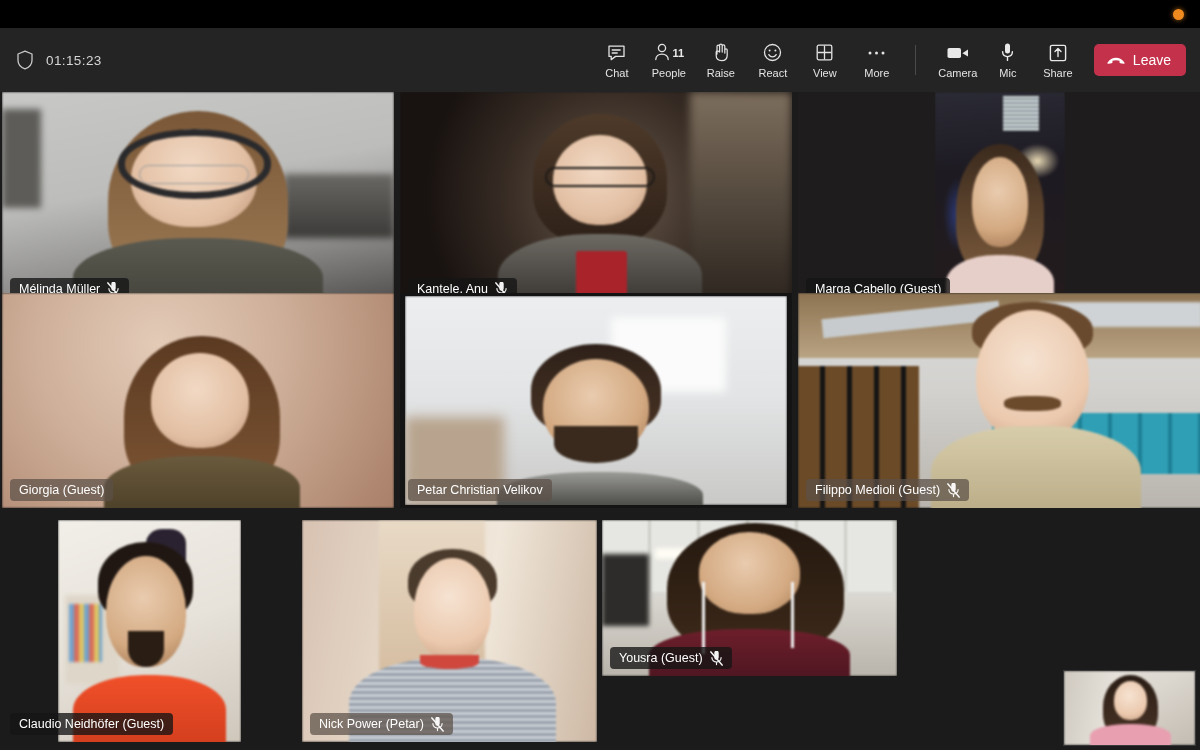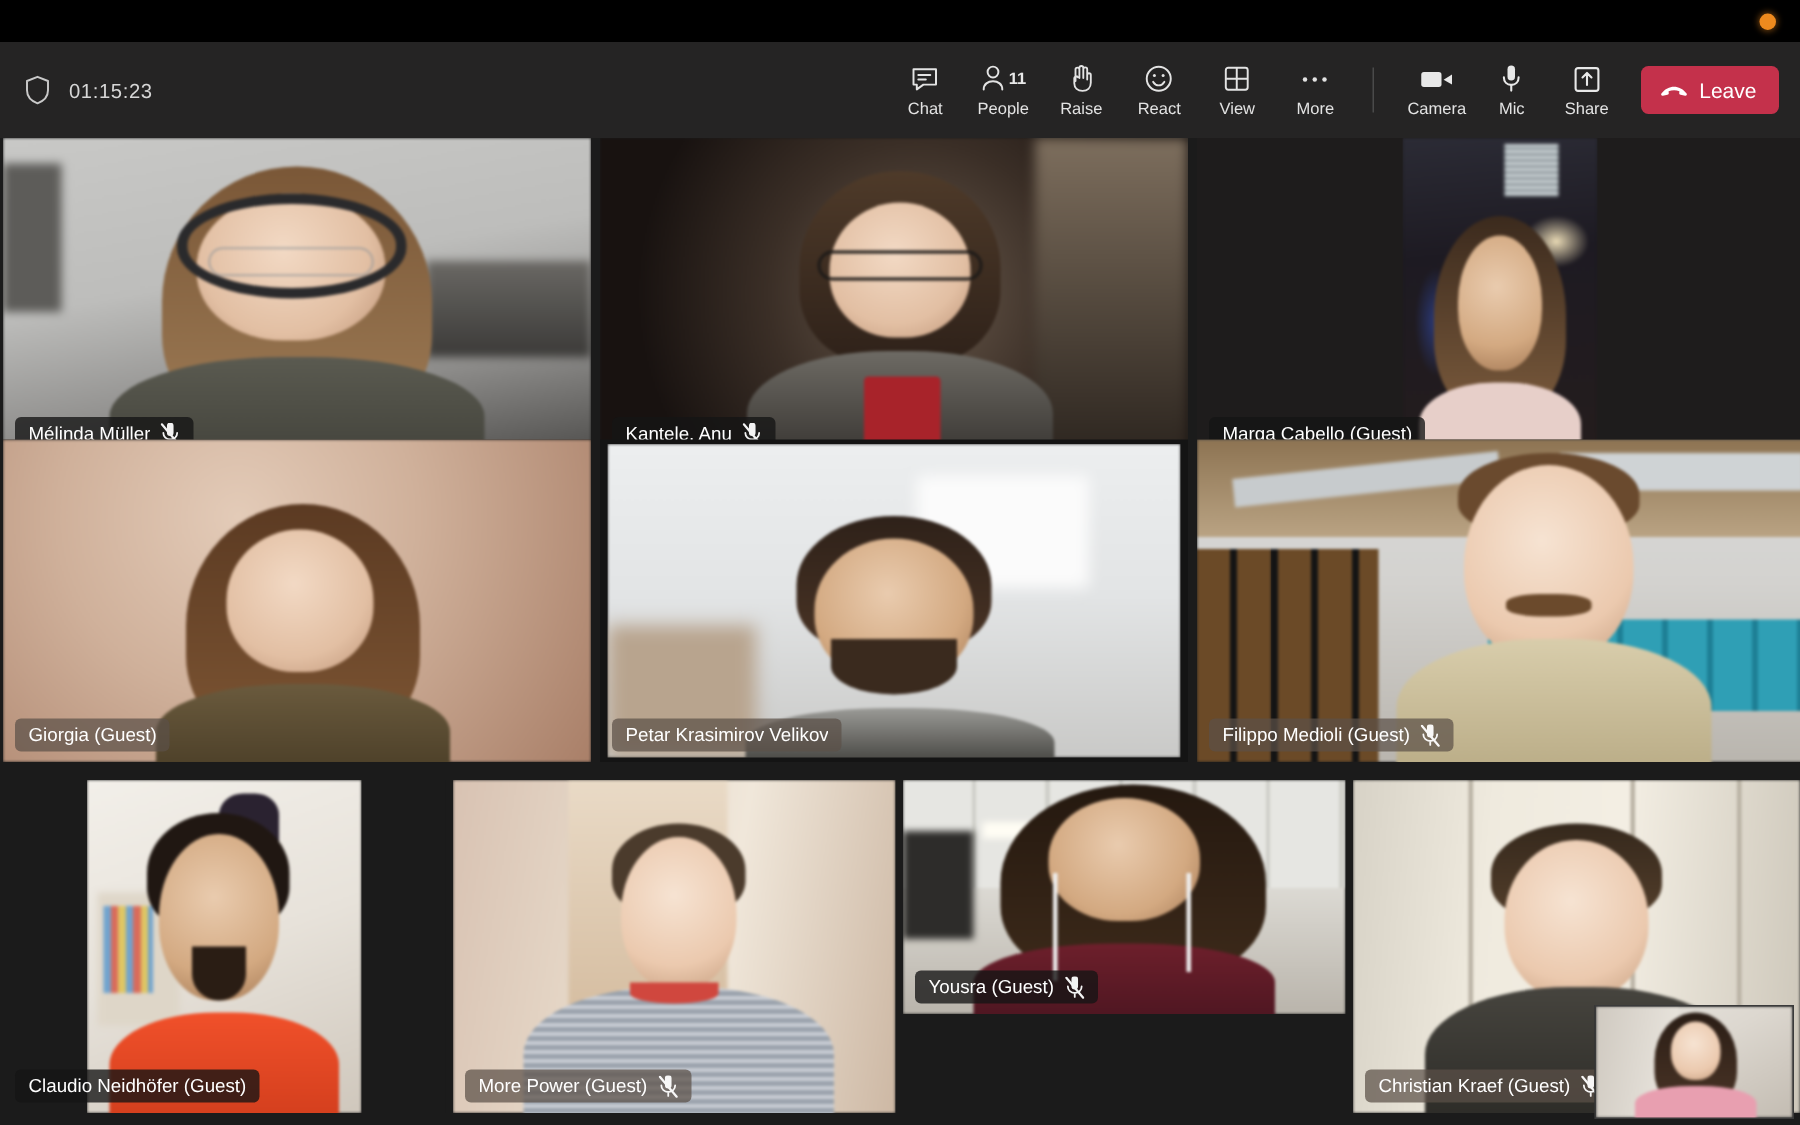--- a/index.html
+++ b/index.html
@@ -335,21 +335,21 @@
           <div class="sc s5 blur">
             <div class="win"></div>
               <div class="dk"></div>
             <div class="hair" style="left:33%;top:23%;width:34%;height:44%;background:linear-gradient(180deg,#2e2119,#4a3425)"></div>
             <div class="head faceB" style="left:36%;top:30%;width:28%;height:46%"></div>
             <div style="position:absolute;left:39%;top:62%;width:22%;height:18%;background:#3a2a1e;border-radius:0 0 50% 50%"></div>
             <div class="torso" style="left:24%;top:84%;width:54%;height:24%;background:linear-gradient(180deg,#9a9a96,#272622)"></div>
           </div>
         </div>
         <div class="nameplate light">
-          <span class="nm">Petar Krasimirov Velikov</span>
+          <span class="nm">Petar Christian Velikov</span>
         </div>
       </div>
 
       <div class="tile" style="width:404px;height:215px">
         <div class="sc s6 blur">
           <div class="ceil"></div>
             <div class="duct"></div>
             <div class="duct2"></div>
           <div class="lock"></div>
             <div class="glass"></div>
@@ -390,21 +390,21 @@
 
       <div class="tile" style="width:295px;height:222px">
         <div class="sc s8 blur">
           <div class="door"></div>
           <div class="hair" style="left:36%;top:13%;width:30%;height:28%;background:#4b3b2c"></div>
           <div class="head faceC" style="left:38%;top:17%;width:26%;height:46%"></div>
           <div class="torso" style="left:16%;top:62%;width:70%;height:44%;background:repeating-linear-gradient(180deg,#c9cdd4 0 3px,#9aa2ac 3px 6px)"></div>
           <div style="position:absolute;left:40%;top:61%;width:20%;height:6%;background:#d0473e;border-radius:0 0 50% 50%"></div>
         </div>
         <div class="nameplate light">
-          <span class="nm">More Power (Guest)</span>
+          <span class="nm">Nick Power (Petar)</span>
           <svg class="micmute" viewBox="0 0 13 15">
             <path d="M4.3 1.9a2.2 2.2 0 0 1 4.4 0v4.6a2.2 2.2 0 0 1-4.4 0z" fill="#fff"></path>
             <path d="M1.9 6.6c0 2.6 2 4.4 4.6 4.4s4.6-1.8 4.6-4.4M6.5 11v2.6" fill="none" stroke="#fff" stroke-width="1.2" stroke-linecap="round"></path>
             <path d="M.9 .9 12.1 14.1" stroke="#fff" stroke-width="1.5" stroke-linecap="round"></path>
           </svg>
         </div>
       </div>
 
       <div class="tile" style="width:295px;height:156px">
         <div class="sc s9 blur">
@@ -420,38 +420,20 @@
         <div class="nameplate">
           <span class="nm">Yousra (Guest)</span>
           <svg class="micmute" viewBox="0 0 13 15">
             <path d="M4.3 1.9a2.2 2.2 0 0 1 4.4 0v4.6a2.2 2.2 0 0 1-4.4 0z" fill="#fff"></path>
             <path d="M1.9 6.6c0 2.6 2 4.4 4.6 4.4s4.6-1.8 4.6-4.4M6.5 11v2.6" fill="none" stroke="#fff" stroke-width="1.2" stroke-linecap="round"></path>
             <path d="M.9 .9 12.1 14.1" stroke="#fff" stroke-width="1.5" stroke-linecap="round"></path>
           </svg>
         </div>
       </div>
 
-      <div class="tile" style="width:298px;height:222px">
-        <div class="sc s10 blur">
-          <div class="pn" style="left:26%"></div>
-            <div class="pn" style="left:62%"></div>
-            <div class="pn" style="left:86%"></div>
-          <div class="hair" style="left:31%;top:13%;width:38%;height:30%;background:linear-gradient(180deg,#35281c,#543f2b)"></div>
-          <div class="head faceC" style="left:34%;top:18%;width:32%;height:48%"></div>
-          <div class="torso" style="left:16%;top:62%;width:70%;height:44%;background:linear-gradient(180deg,#46443e,#2a2925)"></div>
-        </div>
-        <div class="nameplate light">
-          <span class="nm">Christian Kraef (Guest)</span>
-          <svg class="micmute" viewBox="0 0 13 15">
-            <path d="M4.3 1.9a2.2 2.2 0 0 1 4.4 0v4.6a2.2 2.2 0 0 1-4.4 0z" fill="#fff"></path>
-            <path d="M1.9 6.6c0 2.6 2 4.4 4.6 4.4s4.6-1.8 4.6-4.4M6.5 11v2.6" fill="none" stroke="#fff" stroke-width="1.2" stroke-linecap="round"></path>
-            <path d="M.9 .9 12.1 14.1" stroke="#fff" stroke-width="1.5" stroke-linecap="round"></path>
-          </svg>
-        </div>
-      </div>
     </div>
 
     <div class="pip">
       <div class="sc s11 blur">
         <div style="position:absolute;left:0;top:0;width:42%;height:100%;background:linear-gradient(100deg,#cfc9c0,#ece8e1)"></div>
         <div class="hair" style="left:30%;top:6%;width:42%;height:86%;background:linear-gradient(180deg,#2a1d15,#4a3426)"></div>
         <div class="head faceC" style="left:38%;top:14%;width:25%;height:52%"></div>
         <div class="torso" style="left:20%;top:72%;width:62%;height:34%;background:#e89fb0"></div>
       </div>
     </div>

